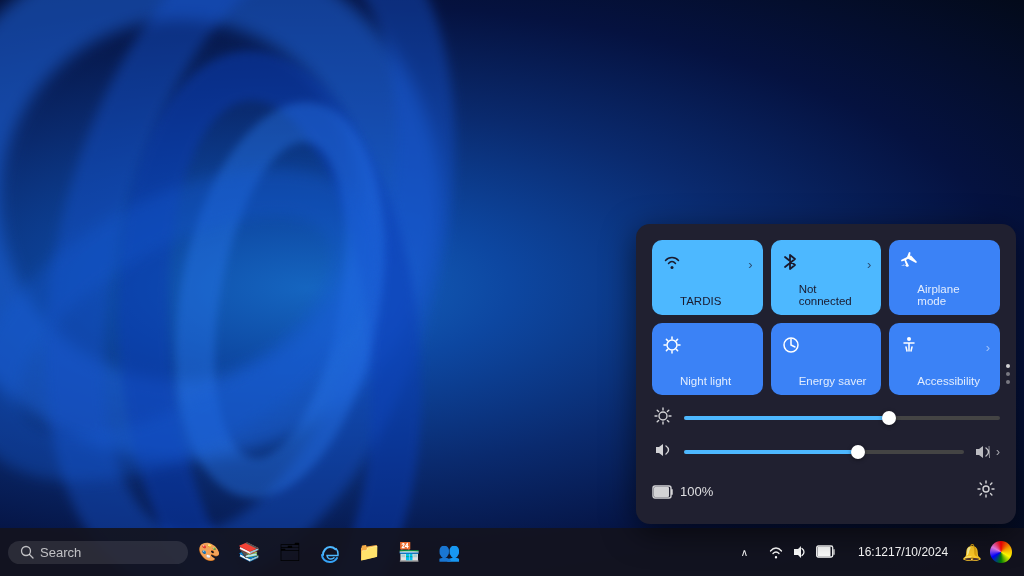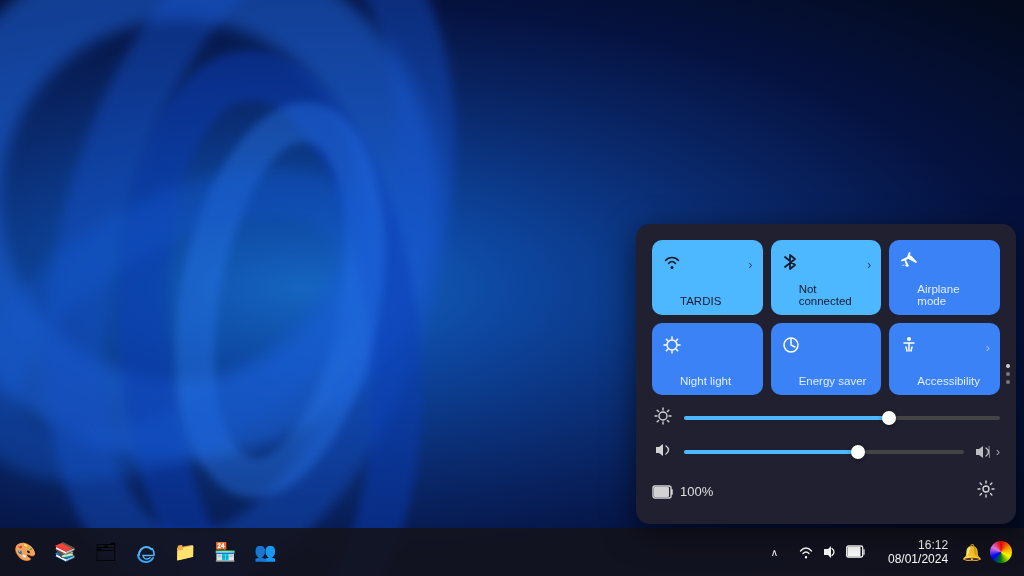--- a/index.html
+++ b/index.html
@@ -124,21 +124,21 @@
       align-items: center;
       gap: 8px;
       color: white;
       font-size: 14px;
       cursor: pointer;
       padding: 4px 8px;
       border-radius: 4px;
     }
     .clock {
       display: flex;
-      flex-direction: column;
+      flex-direction: row;
       align-items: flex-end;
       color: white;
       font-size: 12px;
       cursor: pointer;
       padding: 2px 6px;
       border-radius: 4px;
     }
     .chevron-up {
       color: white;
       font-size: 10px;
@@ -476,20 +476,27 @@
 
   <div class="panel-scrollbar">
     <div class="scroll-dot active"></div>
     <div class="scroll-dot"></div>
     <div class="scroll-dot"></div>
   </div>
 </div>
 
 <div class="taskbar">
   <div class="taskbar-left">
+    <div class="search-box">
+      <svg width="14" height="14" viewBox="0 0 14 14" fill="none">
+        <circle cx="6" cy="6" r="4.5" stroke="rgba(255,255,255,0.7)" stroke-width="1.3"></circle>
+        <line x1="9.5" y1="9.5" x2="13" y2="13" stroke="rgba(255,255,255,0.7)" stroke-width="1.3" stroke-linecap="round"></line>
+      </svg>
+      <span>Search</span>
+    </div>
 
     <div class="taskbar-icon" style="font-size:18px;">🎨</div>
     <div class="taskbar-icon" style="font-size:18px;">📚</div>
     <div class="taskbar-icon" style="font-size:18px;">🗂</div>
     <div class="taskbar-icon">
       <svg width="22" height="22" viewBox="0 0 22 22" fill="none">
         <path d="M4 14C4 10 7 6 11 6c2 0 4 .8 5.5 2.2" stroke="#4db8ff" stroke-width="2" stroke-linecap="round"></path>
         <path d="M3 14c0 4 3.6 7 8 7 3 0 5.5-1.5 7-4" stroke="#36a3f7" stroke-width="2" stroke-linecap="round"></path>
         <path d="M17 7.5C18.5 9 19 11 19 13c0 .5 0 1-.1 1.5H8c.3 2 2 3.5 4 3.5 1.2 0 2.3-.5 3-1.2" stroke="#4db8ff" stroke-width="1.5" stroke-linecap="round"></path>
       </svg>
@@ -512,18 +519,18 @@
         <path d="M10 4.5c1.2.9 2 2.2 2 3.5s-.8 2.6-2 3.5" stroke="white" stroke-width="1.3" stroke-linecap="round" fill="none"></path>
       </svg>
       <svg width="20" height="14" viewBox="0 0 20 14" fill="none">
         <rect x="0.7" y="1" width="16" height="11" rx="1.5" stroke="white" stroke-width="1.3"></rect>
         <rect x="1.5" y="1.8" width="13" height="9.4" rx="0.8" fill="white"></rect>
         <rect x="17" y="4" width="2" height="6" rx="1" fill="white" opacity="0.6"></rect>
       </svg>
     </div>
     <div class="clock">
       <span>16:12</span>
-      <span>08/01/2024</span>
+      <span>17/10/2024</span>
     </div>
     <span class="notif-bell">🔔</span>
     <div class="color-circle"></div>
   </div>
 </div>
 
 </body></html>

